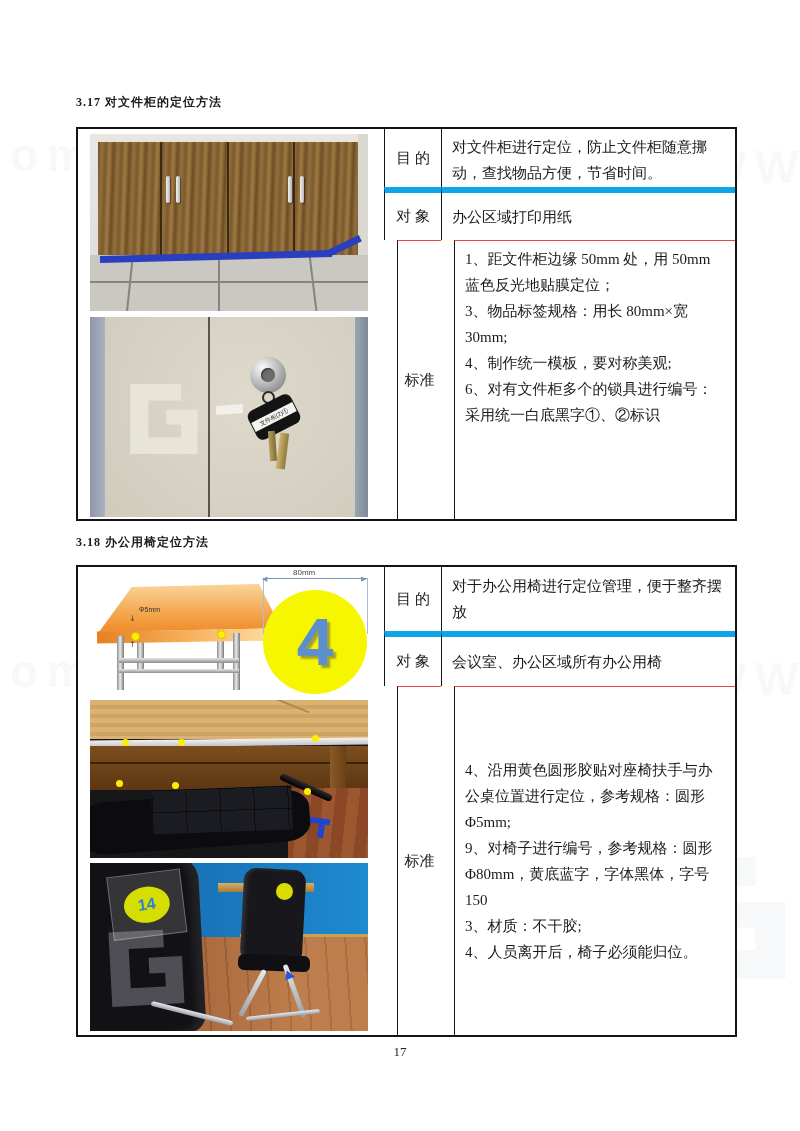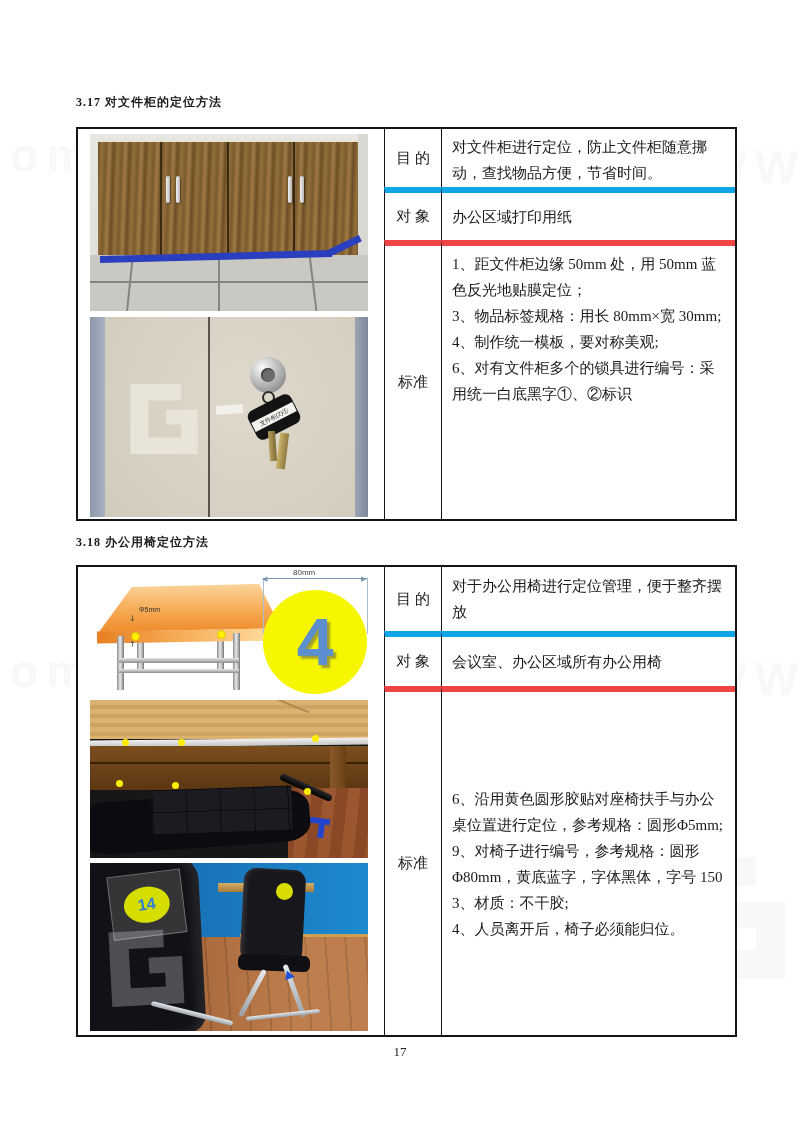--- a/index.html
+++ b/index.html
@@ -20,21 +20,21 @@
   .spec-table {
     position:absolute; left:76px; width:661px; border:2px solid #141414;
     display:grid; grid-template-columns:306px 57px 1fr; background:#fff;
   }
   .t1 { top:127px; height:394px; grid-template-rows:58px 53px 1fr; }
   .t2 { top:565px; height:472px; grid-template-rows:64px 55px 1fr; }
   .img-cell { grid-column:1; grid-row:1/4; position:relative; overflow:hidden; }
   .lbl-cell { display:flex; align-items:center; justify-content:center; font-size:15px; border-left:1px solid #141414; }
   .cnt-cell { border-left:1px solid #141414; padding:5px 10px; font-size:15px; line-height:26px; overflow:hidden; }
   .row2 { border-top:6px solid #0ea5e9; }
-  .row3 { border-top:6px solid #ef4444; }
+  .row3 { border-top:1px solid #ef4444;margin-left:13px; }
   .v-center { display:flex; flex-direction:column; justify-content:center; }
   .std-line { font-size:15px; line-height:26px; }
   
   .photo { position:absolute; overflow:hidden; background:#ddd; }
   
   .pa { left:12px; top:5px; width:278px; height:177px; background:linear-gradient(180deg,#e8e7e3,#dddcd8); }
   .pa-cab { position:absolute; left:8px; right:10px; top:5px; height:116px;
     background:repeating-linear-gradient(92deg,#6e4e26 0px,#93703d 4px,#7c5a2e 8px,#a07a44 12px,#6b4c24 16px);
     border-top:3px solid #e7e4da; }
   .pa-gap { position:absolute; top:0; bottom:0; width:2px; background:#3a2a12; }
@@ -284,20 +284,20 @@
   </div>
 
   <div class="lbl-cell">目 的</div>
   <div class="cnt-cell v-center">对于办公用椅进行定位管理，便于整齐摆放</div>
 
   <div class="lbl-cell row2">对 象</div>
   <div class="cnt-cell row2 v-center">会议室、办公区域所有办公用椅</div>
 
   <div class="lbl-cell row3">标准</div>
   <div class="cnt-cell row3 v-center">
-    <div class="std-line">6、沿用黄色圆形胶贴对座椅扶手与办公桌位置进行定位，参考规格：圆形Φ5mm;</div>
+    <div class="std-line">4、沿用黄色圆形胶贴对座椅扶手与办公桌位置进行定位，参考规格：圆形Φ5mm;</div>
     <div class="std-line">9、对椅子进行编号，参考规格：圆形Φ80mm，黄底蓝字，字体黑体，字号 150</div>
     <div class="std-line">3、材质：不干胶;</div>
     <div class="std-line">4、人员离开后，椅子必须能归位。</div>
   </div>
 </div>
 
 <div class="page-num">17</div>
 
 </body></html>

